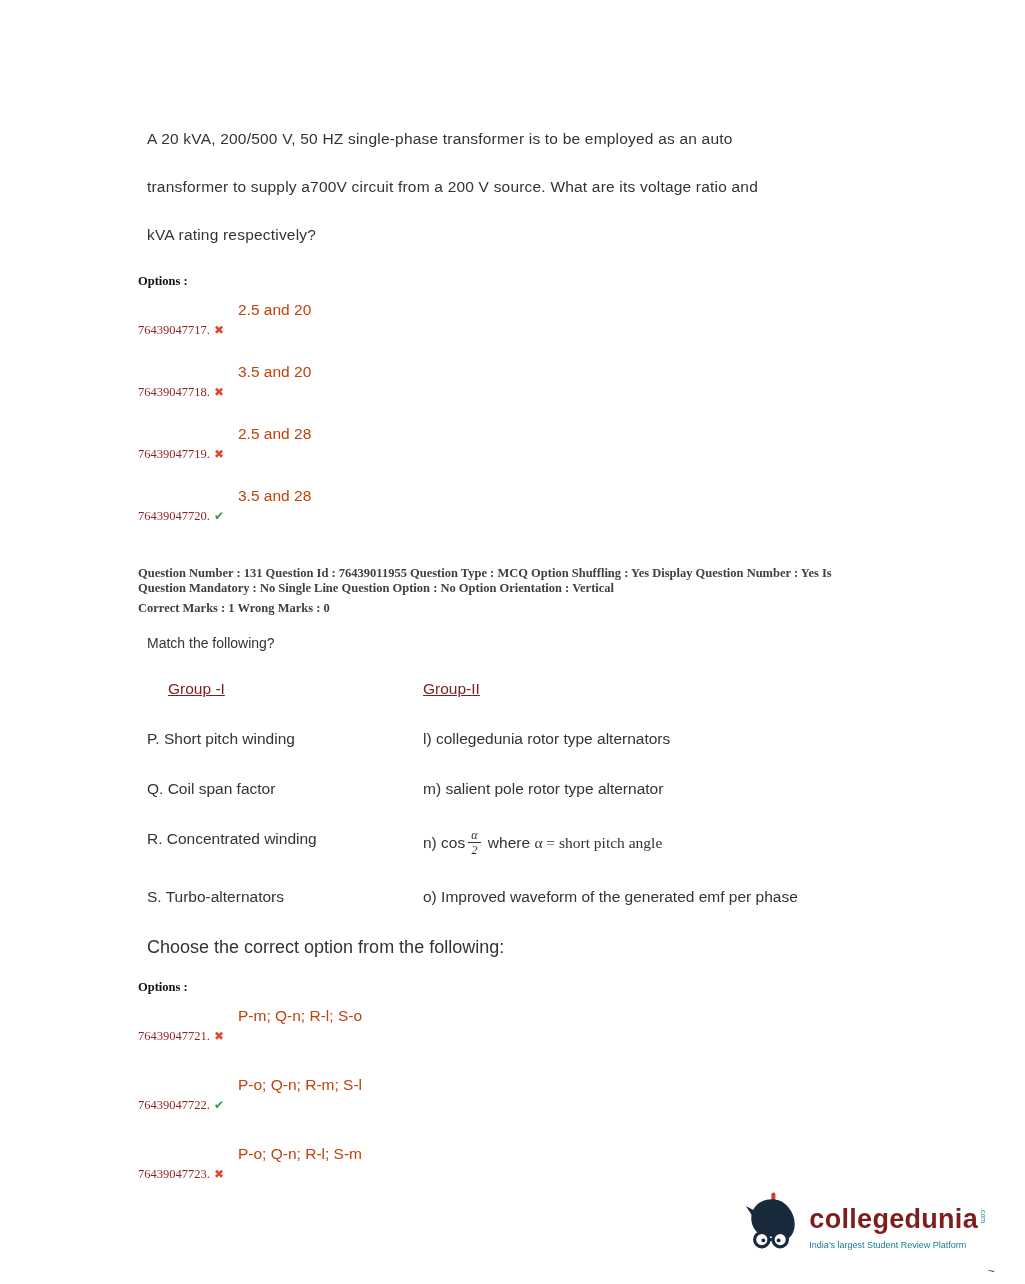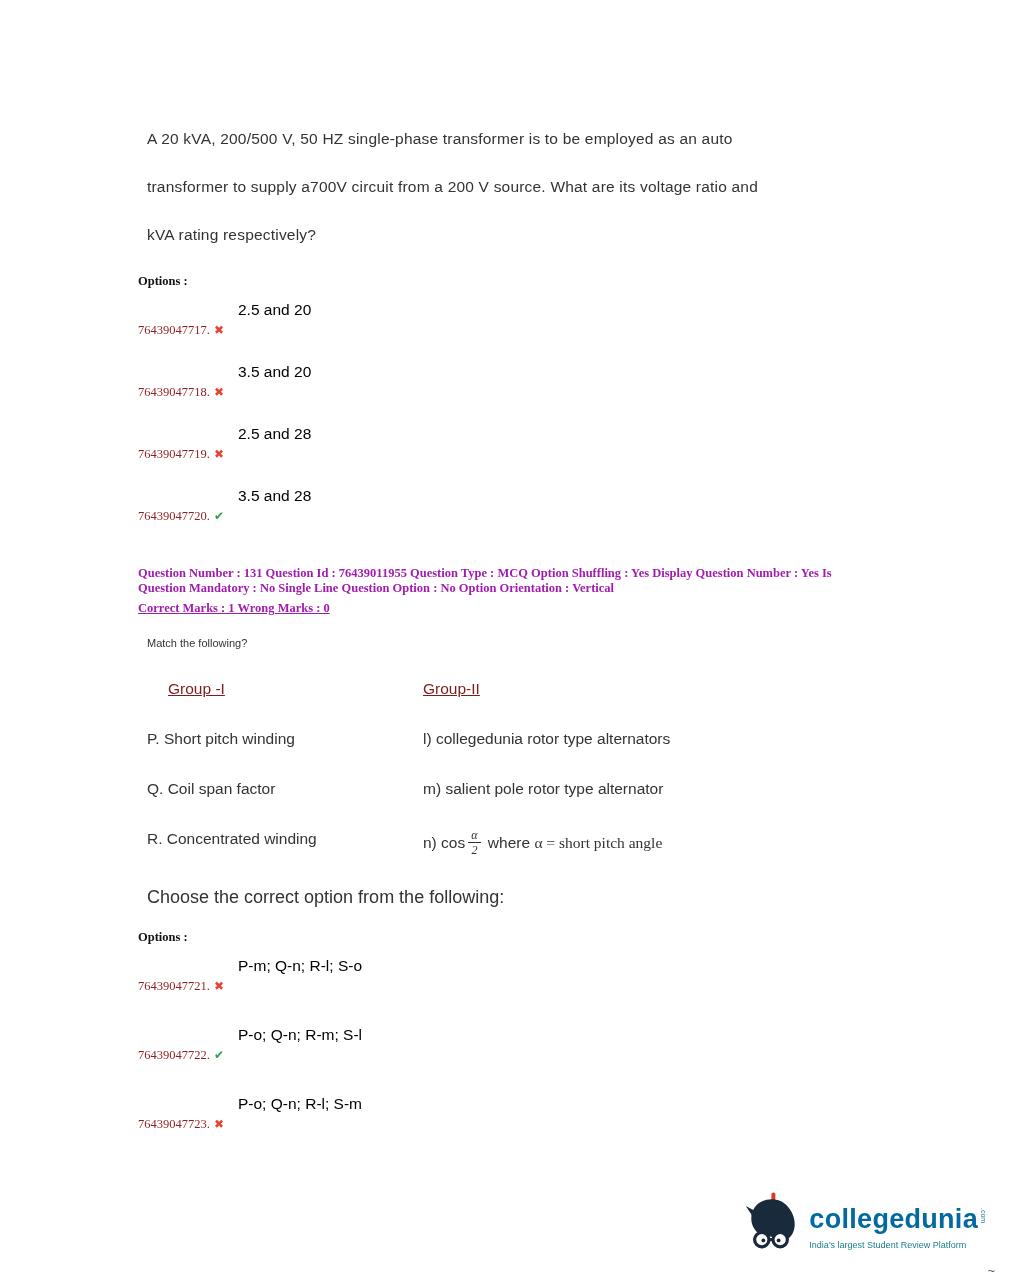--- a/index.html
+++ b/index.html
@@ -33,43 +33,43 @@
     font-weight:bold;
     font-size:12.5px;
     color:#111;
     margin-bottom:12px;
   }
   .option { margin-bottom:25px; }
   .option-text {
     margin-left:100px;
     font-size:15.5px;
     line-height:18px;
-    color:#000000;
+    color:#c2410c;
   }
   .option-id-line {
     font-family:"Liberation Serif", serif;
     font-size:12.5px;
     color:#8f1f1f;
     margin-top:4px;
     line-height:15px;
   }
   .mark { font-size:12px; margin-left:4px; font-family:"DejaVu Sans", sans-serif; }
   .mark.wrong { color:#e8432e; }
   .mark.correct { color:#2f9e44; }
   .meta {
     font-family:"Liberation Serif", serif;
     font-weight:bold;
     font-size:12.5px;
-    color:#a21caf;
+    color:#404040;
     line-height:15px;
     margin-top:42px;
   }
-  .meta .meta-line3 { margin-top:5px;text-decoration:underline; }
+  .meta .meta-line3 { margin-top:5px; }
   .match-prompt {
-    font-size:11px;
+    font-size:14px;
     line-height:18px;
     margin-top:18px;
     padding-left:9px;
   }
   .match-header-row { display:flex; margin-top:28px; margin-bottom:31px; }
   .match-header-row .hleft { width:277px; }
   .match-header-row .hleft span { margin-left:30px; }
   .match-header-row .hright { flex:1; padding-left:8px; }
   .group-header {
     font-size:15.5px;
@@ -107,21 +107,21 @@
     bottom:40px;
     display:flex;
     align-items:flex-end;
   }
   .logo-head { margin-right:8px; }
   .logo-text { padding-bottom:2px; }
   .brand-row { display:flex; align-items:flex-start; }
   .brand {
     font-size:27px;
     font-weight:600;
-    color:#0369a1;
+    color:#7f1d1d;
     letter-spacing:0.3px;
     line-height:30px;
   }
   .brand-tld {
     writing-mode:vertical-rl;
     font-size:7px;
     color:#1a7e8f;
     margin-left:2px;
     margin-top:4px;
   }
@@ -210,20 +210,24 @@
 
       <div class="match-row">
         <div class="match-left">R. Concentrated winding</div>
         <div class="match-right">
           <span>n) cos</span><span class="frac"><span class="num">α</span><span class="den">2</span></span>
           <span>where</span>
           <span class="math-serif">α = short pitch angle</span>
         </div>
       </div>
 
+      <div class="match-row">
+        <div class="match-left">S. Turbo-alternators</div>
+        <div class="match-right">o) Improved waveform of the generated emf per phase</div>
+      </div>
 
       <p class="choose-line">Choose the correct option from the following:</p>
 
       <div class="options-label">Options :</div>
 
       <div class="option option2">
         <div class="option-text">P-m; Q-n; R-l; S-o</div>
         <div class="option-id-line">
           <span>76439047721.</span><span class="mark wrong">✖</span>
         </div>

